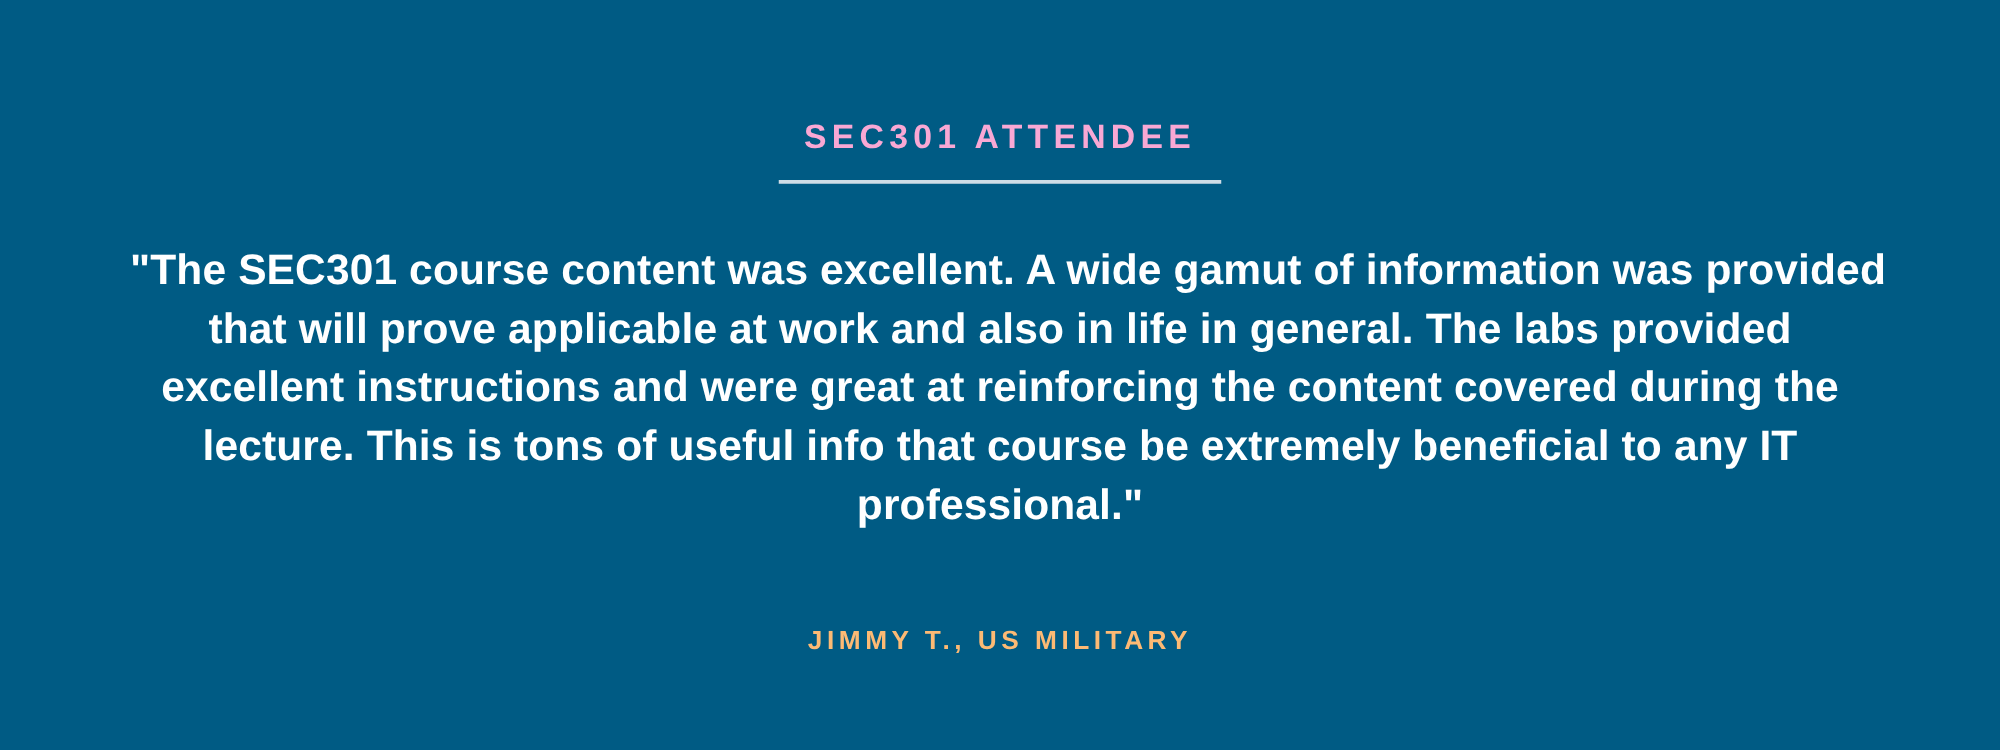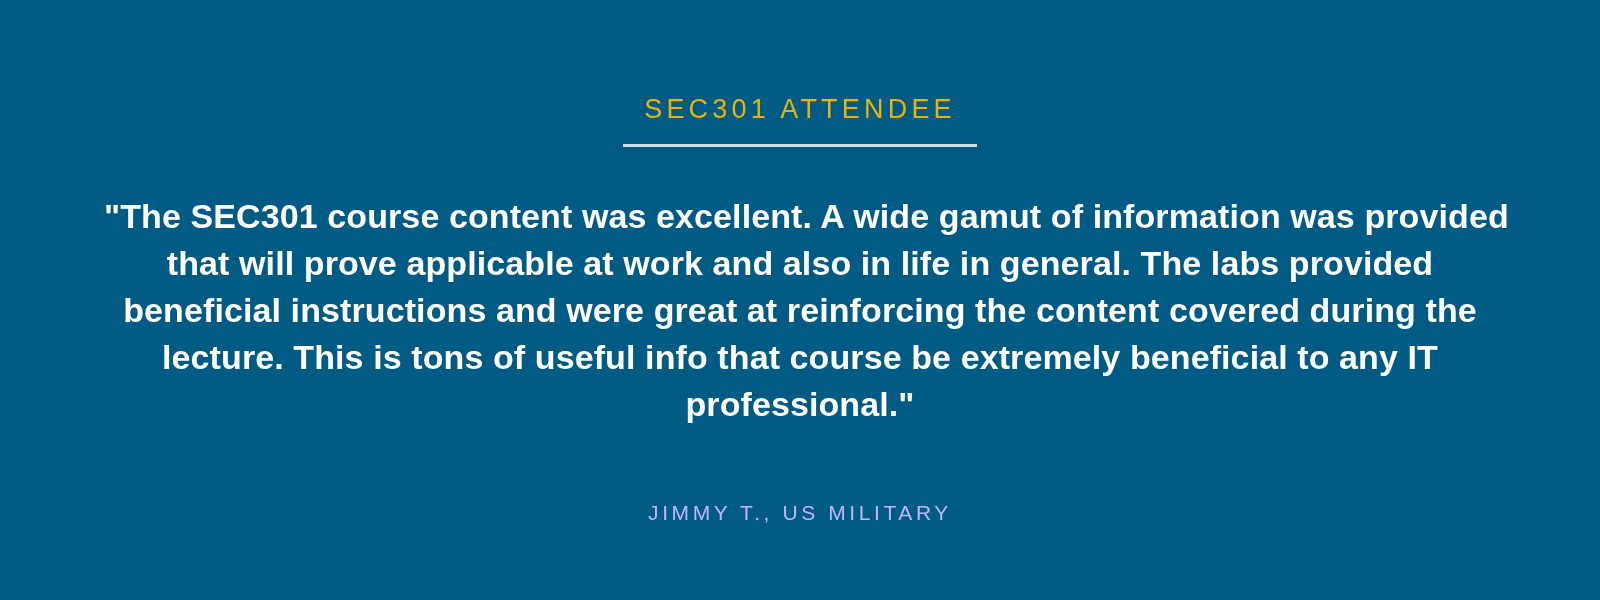--- a/index.html
+++ b/index.html
@@ -20,24 +20,24 @@
     height: 600px;
     background: #005b84;
     display: flex;
     flex-direction: column;
     align-items: center;
     box-sizing: border-box;
     padding-top: 96px;
   }
 
   .eyebrow {
-    color: #eab308;
+    color: #f9a8d4;
     font-family: "Liberation Sans", sans-serif;
     font-size: 27px;
-    font-weight: 400;
+    font-weight: 700;
     letter-spacing: 4.2px;
     line-height: 1;
     text-align: center;
     white-space: nowrap;
     -webkit-font-smoothing: antialiased;
   }
 
   .divider-wrap {
     margin-top: 21px;
     display: flex;
@@ -65,24 +65,24 @@
     -webkit-font-smoothing: antialiased;
   }
 
   .quote-line {
     display: block;
     white-space: nowrap;
   }
 
   .attribution {
     margin-top: 40px;
-    color: #c4b5fd;
+    color: #fdba74;
     font-family: "Liberation Sans", sans-serif;
     font-size: 21px;
-    font-weight: 400;
+    font-weight: 700;
     letter-spacing: 3.6px;
     line-height: 1;
     text-align: center;
     white-space: nowrap;
     -webkit-font-smoothing: antialiased;
   }
 </style>
 </head>
 <body>
 
@@ -90,20 +90,20 @@
 
   <div class="eyebrow">SEC301 ATTENDEE</div>
 
   <div class="divider-wrap">
     <div class="divider"></div>
   </div>
 
   <blockquote class="quote-block">
     <span class="quote-line">"The SEC301 course content was excellent. A wide gamut of information was provided</span>
     <span class="quote-line">that will prove applicable at work and also in life in general. The labs provided</span>
-    <span class="quote-line">beneficial instructions and were great at reinforcing the content covered during the</span>
+    <span class="quote-line">excellent instructions and were great at reinforcing the content covered during the</span>
     <span class="quote-line">lecture. This is tons of useful info that course be extremely beneficial to any IT</span>
     <span class="quote-line">professional."</span>
   </blockquote>
 
   <div class="attribution">JIMMY T., US MILITARY</div>
 
 </div>
 
 </body></html>

